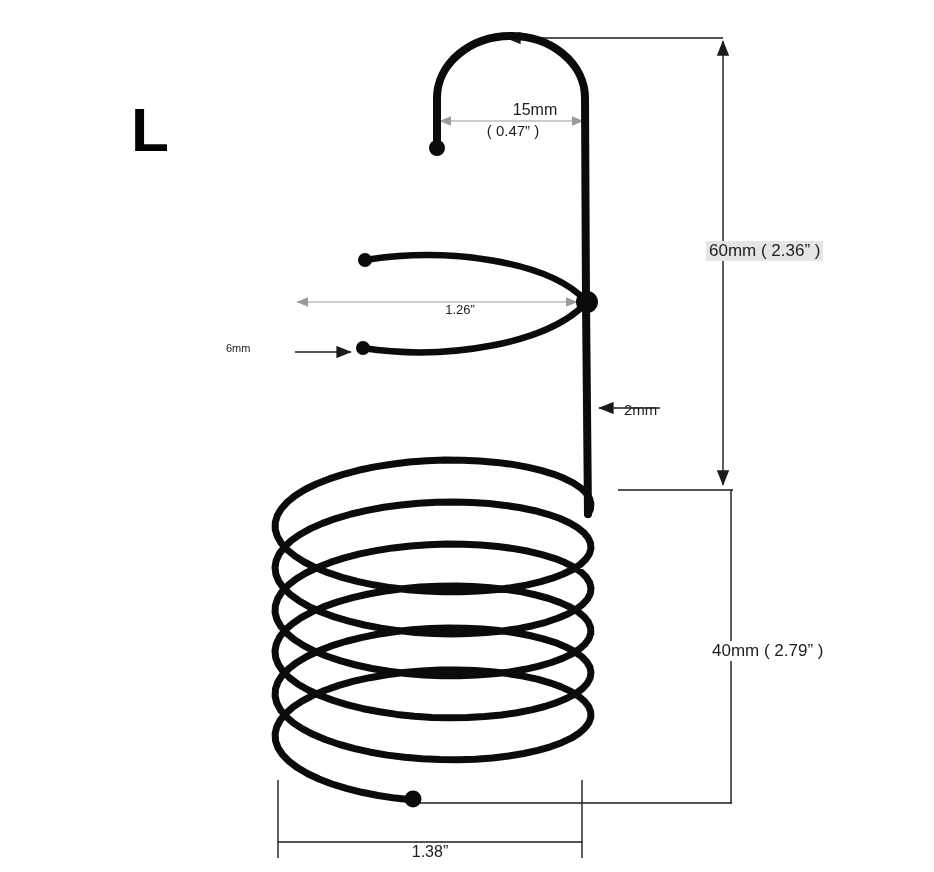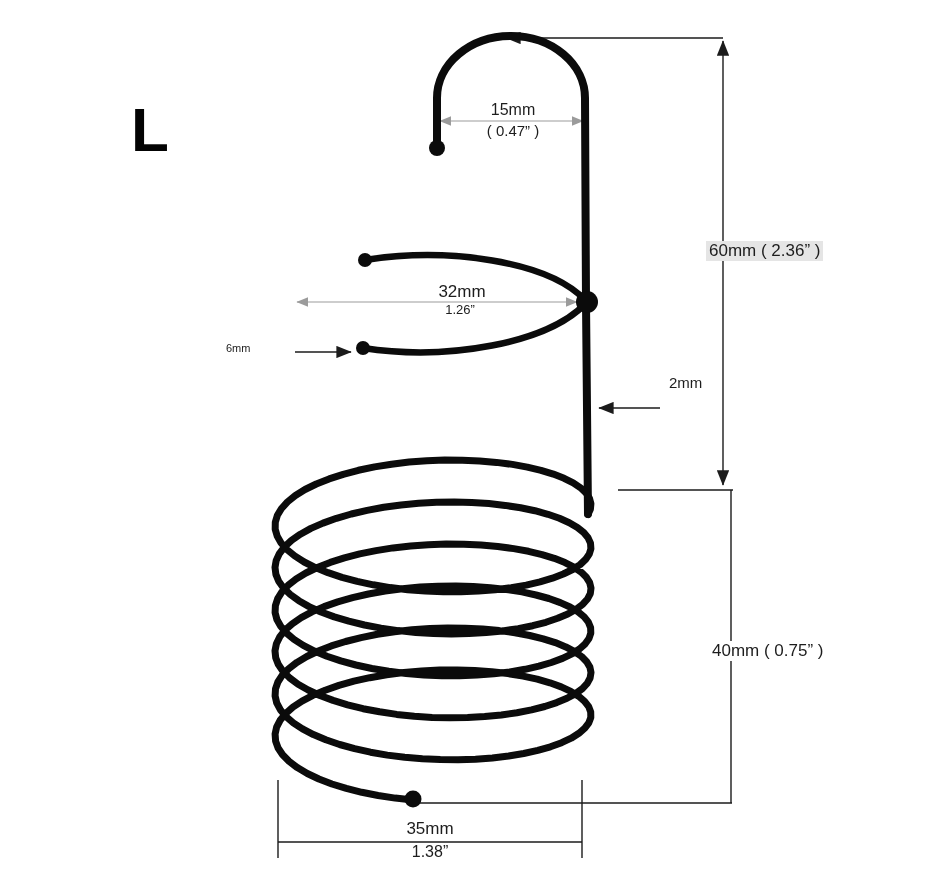--- a/index.html
+++ b/index.html
@@ -13,27 +13,27 @@
   }
   .canvas svg { position: absolute; left: 0; top: 0; }
   .lbl {
     position: absolute;
     color: #1d1d1d;
     white-space: nowrap;
     line-height: 1.15;
     font-family: "Liberation Sans", sans-serif;
   }
   .lbl-size { left: 131px; top: 94px; font-size: 62px; font-weight: 700; color: #030303; }
-  .lbl-15   { left: 440px; top: 101px; width: 146px; text-align: center; font-size: 16px; }
+  .lbl-15   { left: 462px; top: 101px; width: 146px; text-align: center; font-size: 16px; }
   .lbl-059  { left: 438px; top: 122px; width: 150px; text-align: center; font-size: 15px; }
   .lbl-60   { left: 706px; top: 241px; font-size: 17px; background: #e5e5e5; padding: 0 3px; }
   .lbl-32   { left: 362px; top: 282px; width: 200px; text-align: center; font-size: 17px; }
   .lbl-126  { left: 360px; top: 303px; width: 200px; text-align: center; font-size: 13px; }
   .lbl-6    { left: 226px; top: 342px; font-size: 11px; text-align: center; }
-  .lbl-2    { left: 624px; top: 374px; font-size: 15px; margin-left: 45px; }
+  .lbl-2    { left: 624px; top: 401px; font-size: 15px; }
   .lbl-40   { left: 709px; top: 641px; font-size: 17px; background: #ffffff; padding: 0 3px; }
   .lbl-35   { left: 278px; top: 819px; width: 304px; text-align: center; font-size: 17px; }
   .lbl-138  { left: 278px; top: 843px; width: 284px; text-align: center; font-size: 16px; padding-left: 10px; }
 </style>
 </head>
 <body>
 
 <div class="canvas">
 
   <svg width="934" height="872" viewBox="0 0 934 872">
@@ -74,24 +74,22 @@
     <circle cx="413" cy="799" r="8.5" fill="#0b0b0b"></circle>
   </svg>
 
   <div class="lbl lbl-size">L</div>
 
   <div class="lbl lbl-15">15mm</div>
   <div class="lbl lbl-059">( 0.47”  )</div>
 
   <div class="lbl lbl-60">60mm ( 2.36”  )</div>
 
-  <div class="lbl lbl-32">32mm</div>
   <div class="lbl lbl-126">1.26”</div>
 
   <div class="lbl lbl-6">6mm</div>
   <div class="lbl lbl-2">2mm</div>
 
-  <div class="lbl lbl-40">40mm ( 0.75”  )</div>
+  <div class="lbl lbl-40">40mm ( 2.79”  )</div>
 
-  <div class="lbl lbl-35">35mm</div>
   <div class="lbl lbl-138">1.38”</div>
 
 </div>
 
 </body></html>

